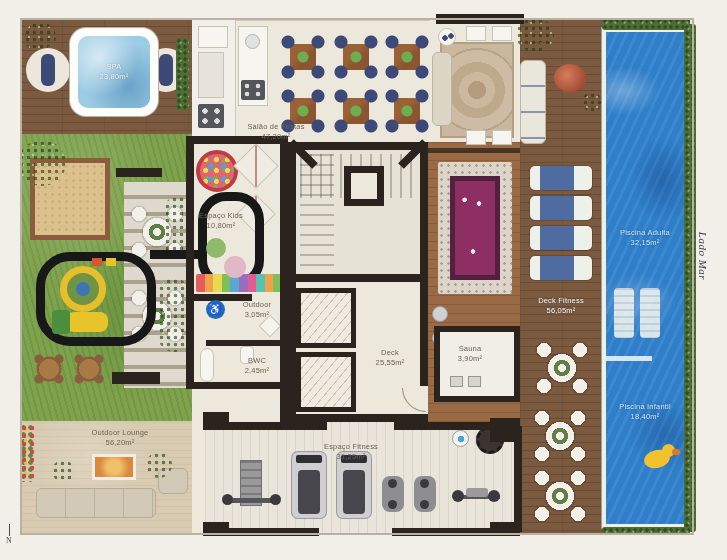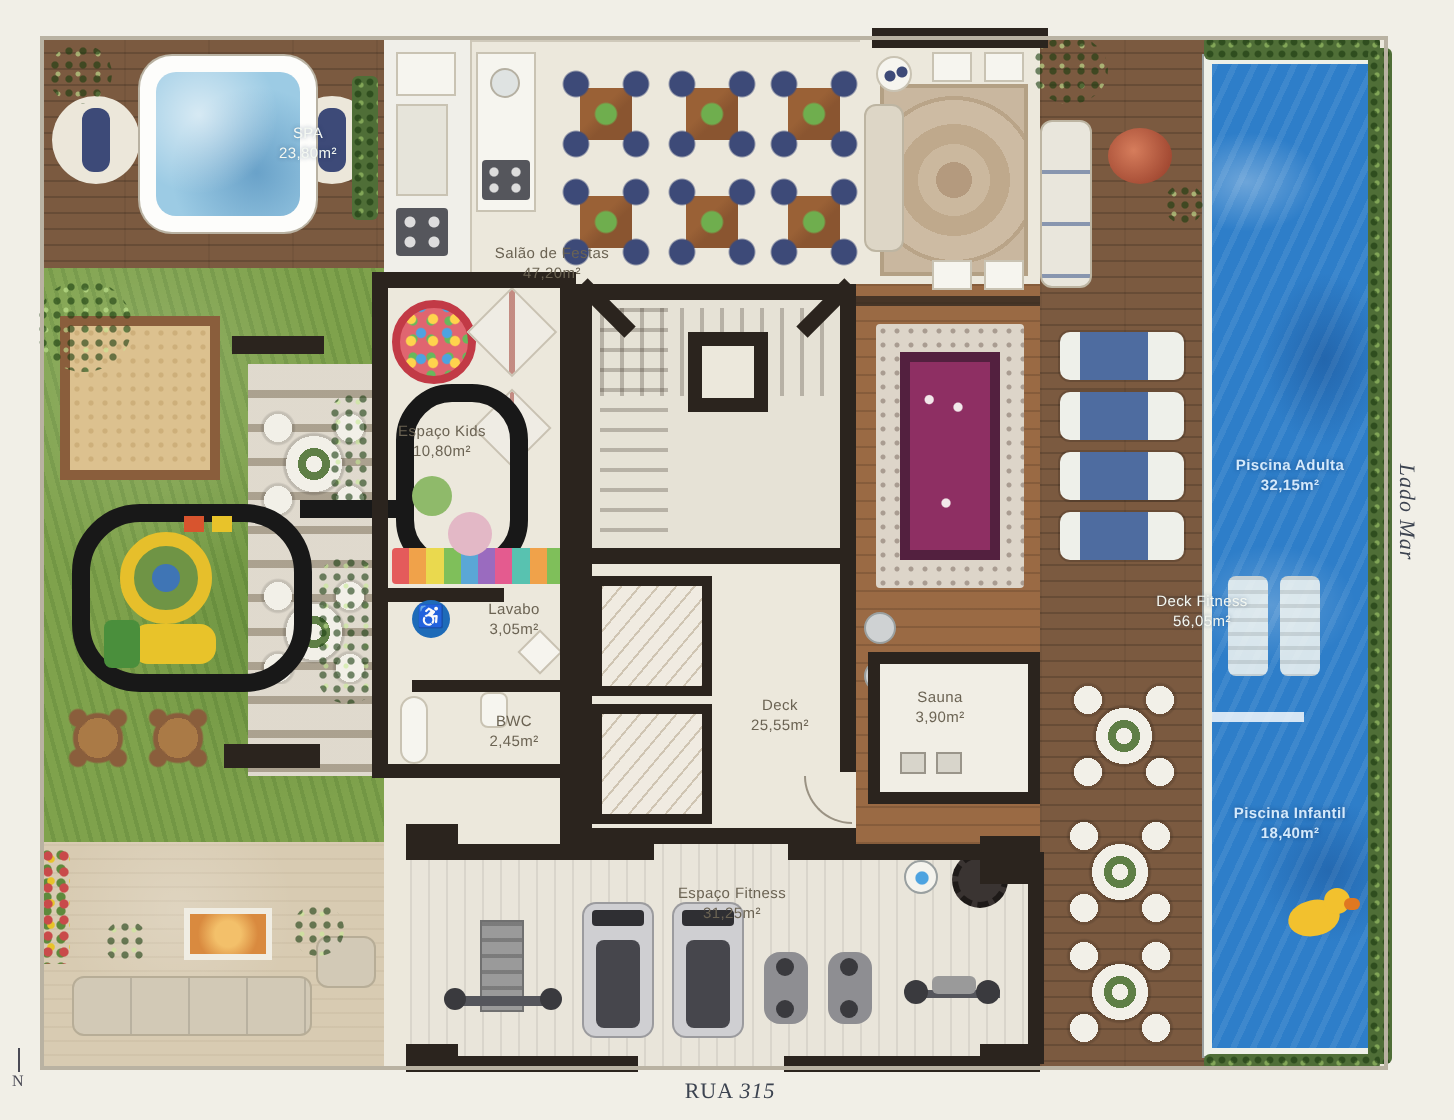--- a/index.html
+++ b/index.html
@@ -33,22 +33,22 @@
   .sandbg{background-color:var(--sand,#dcc18f);
     background-image:radial-gradient(rgba(160,120,60,.25) 1px,transparent 1.6px);background-size:7px 7px;}
   .hedge{background-color:var(--hedge,#4f6e37);
     background-image:radial-gradient(rgba(20,50,10,.55) 1.4px,transparent 2px),radial-gradient(rgba(180,220,120,.5) 1px,transparent 1.6px);
     background-size:6px 6px,9px 9px;border-radius:3px;z-index:5;}
   .plant{background:radial-gradient(circle at 40% 40%,#7fae54,#4c6e33 70%);
     background-image:radial-gradient(rgba(25,60,15,.6) 1.5px,transparent 2.1px),radial-gradient(rgba(200,235,150,.6) 1px,transparent 1.5px);
     background-size:7px 7px,10px 10px;border-radius:50%;z-index:4;}
   .coral{background:radial-gradient(circle at 40% 40%,#d67d5c,#a34a33 75%);border-radius:50%;z-index:4;}
   .rlabel{z-index:12;text-align:center;font-size:7.5px;line-height:1.3;color:var(--label,#6b6353);letter-spacing:.2px;}
-  .rlabel.light{color:#f4f8f2;text-shadow:0 0 2px rgba(20,50,90,.45);margin-left:40px;}
-  .rlabel.pool{color:#d4e9fb;text-shadow:0 0 2px rgba(10,40,90,.5);font-weight:bold;}
+  .rlabel.light{color:#f4f8f2;text-shadow:0 0 2px rgba(20,50,90,.45);}
+  .rlabel.pool{color:#d4e9fb;text-shadow:0 0 2px rgba(10,40,90,.5);}
   .rlabel.grassy{color:#e9e5c4;text-shadow:0 0 2px rgba(40,70,20,.4);}
   .street{z-index:20;text-align:center;font-family:"Liberation Serif",serif;font-size:11px;color:#3c4350;letter-spacing:.5px;}
   .street .num{font-style:italic;}
   .track{border:9px solid #181818;border-radius:34px;z-index:5;background:transparent;}
   .trackbar{background:#181818;z-index:5;}
   .dtable{width:46px;height:46px;z-index:4;background:
     radial-gradient(circle at 8px 8px,var(--chair_navy,#3d4a78) 0 6px,transparent 7px),
     radial-gradient(circle at 38px 8px,var(--chair_navy,#3d4a78) 0 6px,transparent 7px),
     radial-gradient(circle at 8px 38px,var(--chair_navy,#3d4a78) 0 6px,transparent 7px),
     radial-gradient(circle at 38px 38px,var(--chair_navy,#3d4a78) 0 6px,transparent 7px),
@@ -95,24 +95,20 @@
   .treadbelt{background:#46464c;border-radius:4px;z-index:5;}
   .arc{border:1px solid #9a9283;border-right:none;border-top:none;border-radius:0 0 0 100%;z-index:7;}
   .north{z-index:20;font-size:8px;color:#4a4a55;font-family:"Liberation Serif",serif;}
   .northline{background:#4a4a55;width:1px;height:12px;z-index:20;}
 </style>
 </head>
 <body>
 
 <div id="stage">
 
-  <div class="z street" style="left:280px;top:540px;width:170px;">
-    <span>RUA</span>
-    <span class="num">315</span>
-  </div>
   <div class="z street" style="left:668px;top:250px;width:70px;transform:rotate(90deg);font-style:italic;">
     <span>Lado Mar</span>
   </div>
   <div class="z north" style="left:6px;top:536px;">
     <span>N</span>
   </div>
   <div class="z northline" style="left:9px;top:524px;"></div>
 
   <div class="z cream" style="left:20px;top:18px;width:674px;height:517px;"></div>
   <div class="z" style="left:20px;top:18px;width:674px;height:517px;border:2px solid #b9b2a2;z-index:40;pointer-events:none;"></div>
@@ -148,20 +144,24 @@
 
   <div class="z pergola" style="left:124px;top:182px;width:66px;height:206px;z-index:2;"></div>
   <div class="z rtable" style="left:129px;top:204px;width:54px;height:54px;"></div>
   <div class="z rtable" style="left:129px;top:288px;width:54px;height:54px;"></div>
   <div class="z plant" style="left:164px;top:196px;width:28px;height:64px;border-radius:14px;"></div>
   <div class="z plant" style="left:158px;top:278px;width:32px;height:74px;border-radius:16px;"></div>
   <div class="z wall" style="left:116px;top:168px;width:46px;height:9px;"></div>
   <div class="z wall" style="left:112px;top:372px;width:48px;height:12px;"></div>
 
   <div class="z paving" style="left:20px;top:421px;width:172px;height:114px;"></div>
+  <div class="z rlabel" style="left:70px;top:428px;width:100px;">
+    <div>Outdoor Lounge</div>
+    <div>56,20m²</div>
+  </div>
   <div class="z" style="left:92px;top:454px;width:44px;height:26px;border:3px solid #f0ede3;z-index:4;background:radial-gradient(circle at 50% 50%,#f3c06a 0 30%,#d98a3f 70%);"></div>
   <div class="z sofa" style="left:36px;top:488px;width:120px;height:30px;"></div>
   <div class="z sofa" style="left:158px;top:468px;width:30px;height:26px;"></div>
   <div class="z plant" style="left:52px;top:460px;width:22px;height:22px;"></div>
   <div class="z plant" style="left:146px;top:452px;width:26px;height:26px;"></div>
   <div class="z" style="left:20px;top:424px;width:15px;height:58px;z-index:4;background-image:radial-gradient(#c94a4a 2px,transparent 2.6px),radial-gradient(#e8c32a 1.6px,transparent 2.2px),radial-gradient(#5e8a3c 2px,transparent 2.6px);background-size:8px 8px,11px 11px,7px 7px;"></div>
 
   <div class="z" style="left:192px;top:18px;width:44px;height:124px;background:#f0efe9;border-right:1px solid #ccc6b6;z-index:2;"></div>
   <div class="z whitebox" style="left:198px;top:26px;width:30px;height:22px;"></div>
   <div class="z whitebox" style="left:198px;top:52px;width:26px;height:46px;background:#e6e4da;"></div>
@@ -199,21 +199,21 @@
   <div class="z circle" style="left:206px;top:238px;width:20px;height:20px;background:#8fba6a;z-index:6;"></div>
   <div class="z circle" style="left:224px;top:256px;width:22px;height:22px;background:#e3b8c6;z-index:6;"></div>
   <div class="z rlabel" style="left:182px;top:211px;width:78px;">
     <div>Espaço Kids</div>
     <div>10,80m²</div>
   </div>
   <div class="z rainbow" style="left:196px;top:274px;width:86px;height:18px;"></div>
 
   <div class="z circle" style="left:206px;top:300px;width:19px;height:19px;background:#1e6bb8;z-index:8;color:#fff;font-size:11px;line-height:19px;text-align:center;"><span>♿</span></div>
   <div class="z rlabel" style="left:232px;top:300px;width:50px;">
-    <div>Lavabo</div>
+    <div>Outdoor</div>
     <div>3,05m²</div>
   </div>
   <div class="z tent" style="left:262px;top:318px;width:16px;height:16px;background-image:none;background:#f6f4ee;"></div>
 
   <div class="z" style="left:200px;top:348px;width:14px;height:34px;background:#f6f5ef;border:1px solid #c9c3b3;border-radius:7px;z-index:4;"></div>
   <div class="z" style="left:240px;top:346px;width:14px;height:18px;background:#f6f5ef;border:1px solid #c9c3b3;border-radius:4px;z-index:4;"></div>
   <div class="z rlabel" style="left:232px;top:356px;width:50px;">
     <div>BWC</div>
     <div>2,45m²</div>
   </div>
@@ -298,21 +298,21 @@
 
   <div class="z fitfloor" style="left:205px;top:422px;width:315px;height:113px;"></div>
   <div class="z wall" style="left:203px;top:412px;width:26px;height:18px;"></div>
   <div class="z wall" style="left:227px;top:422px;width:100px;height:8px;"></div>
   <div class="z wall" style="left:394px;top:422px;width:98px;height:8px;"></div>
   <div class="z wall" style="left:490px;top:418px;width:30px;height:24px;"></div>
   <div class="z wall" style="left:203px;top:522px;width:26px;height:14px;"></div>
   <div class="z wall" style="left:227px;top:528px;width:92px;height:8px;"></div>
   <div class="z wall" style="left:392px;top:528px;width:100px;height:8px;"></div>
   <div class="z wall" style="left:490px;top:522px;width:30px;height:14px;"></div>
-  <div class="z rlabel" style="left:319px;top:442px;width:94px;">
+  <div class="z rlabel" style="left:304px;top:442px;width:94px;">
     <div>Espaço Fitness</div>
     <div>31,25m²</div>
   </div>
   <div class="z" style="left:240px;top:460px;width:22px;height:46px;background:#9a9a9a;border:1px solid #707070;z-index:4;background-image:repeating-linear-gradient(180deg,rgba(0,0,0,.2) 0 2px,transparent 2px 8px);"></div>
   <div class="z" style="left:226px;top:498px;width:50px;height:5px;background:#55565c;z-index:4;"></div>
   <div class="z circle" style="left:222px;top:494px;width:11px;height:11px;background:#3a3a3e;z-index:5;"></div>
   <div class="z circle" style="left:270px;top:494px;width:11px;height:11px;background:#3a3a3e;z-index:5;"></div>
   <div class="z treadmill" style="left:292px;top:452px;width:34px;height:66px;"></div>
   <div class="z treadbelt" style="left:298px;top:470px;width:22px;height:44px;"></div>
   <div class="z greybox" style="left:296px;top:455px;width:26px;height:8px;background:#2f2f33;"></div>

